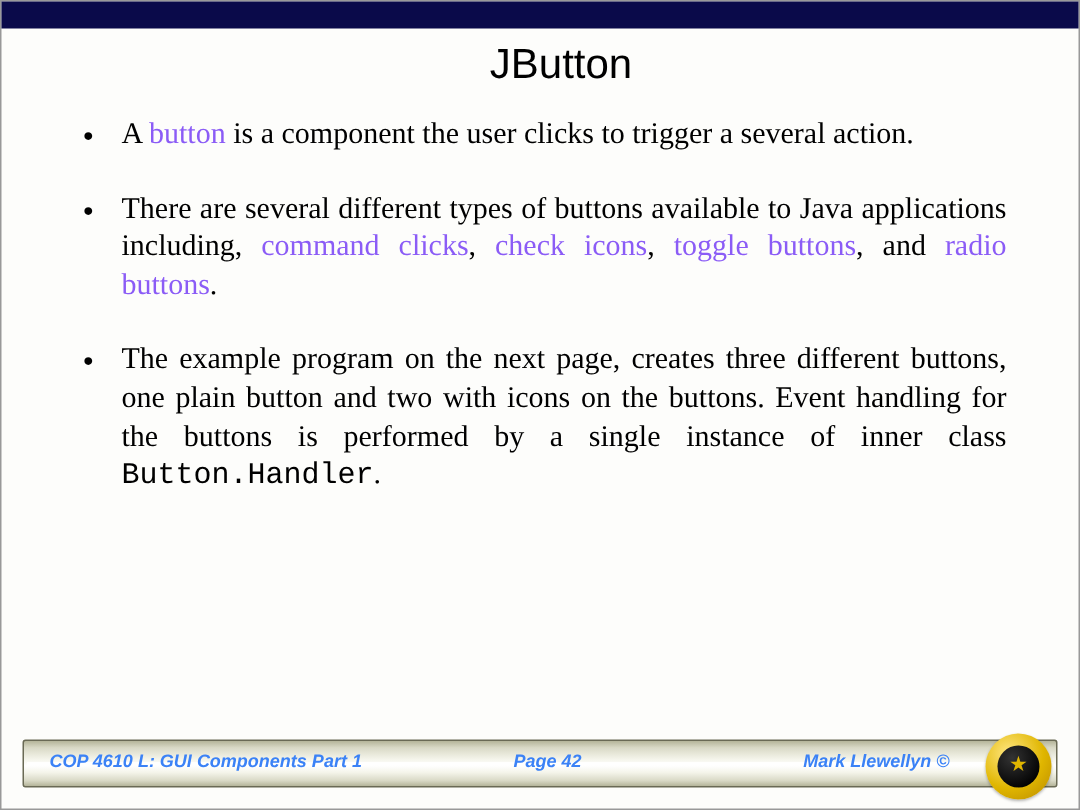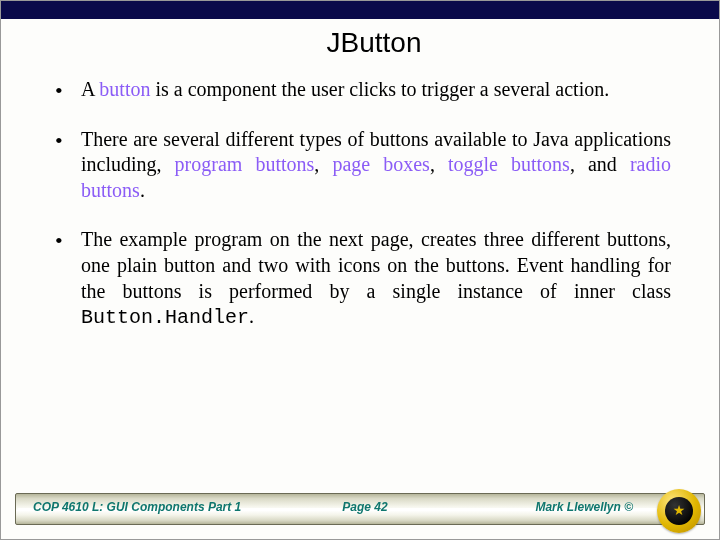--- a/index.html
+++ b/index.html
@@ -76,21 +76,21 @@
     height: 2px;
     background: rgba(255,255,255,0.9);
   }
   .footer-text {
     position: absolute;
     top: 11px;
     font-family: Arial, Helvetica, sans-serif;
     font-size: 12px;
     font-weight: bold;
     font-style: italic;
-    color: #0f766e;
+    color: #3b82f6;
   }
   .ft-left { left: 32px; }
   .ft-center { left: 0; right: 0; text-align: center; padding-left: 10px; }
   .ft-right { right: 86px; margin-left: 45px; }
   .logo {
     position: absolute;
     right: 18px;
     bottom: 6px;
     width: 44px;
     height: 44px;
@@ -119,21 +119,21 @@
   <div class="top-band"></div>
 
   <div class="title">JButton</div>
 
   <div class="body">
     <ul>
       <li>
         <span>A </span><span class="term">button</span><span> is a component the user clicks to trigger a several action.</span>
       </li>
       <li>
-        <span>There are several different types of buttons available to Java applications including, </span><span class="term">program buttons</span><span>, </span><span class="term">page boxes</span><span>, </span><span class="term">toggle buttons</span><span>, and </span><span class="term">radio buttons</span><span>.</span>
+        <span>There are several different types of buttons available to Java applications including, </span><span class="term">command clicks</span><span>, </span><span class="term">check icons</span><span>, </span><span class="term">toggle buttons</span><span>, and </span><span class="term">radio buttons</span><span>.</span>
       </li>
       <li>
         <span>The example program on the next page, creates three different buttons, one plain button and two with icons on the buttons.  Event handling for the buttons is performed by a single instance of inner class </span><span class="code">Button.Handler</span><span>.</span>
       </li>
     </ul>
   </div>
 
   <div class="footer">
     <div class="footer-gradient"></div>
     <div class="footer-text ft-left">COP 4610 L: GUI Components Part 1</div>

